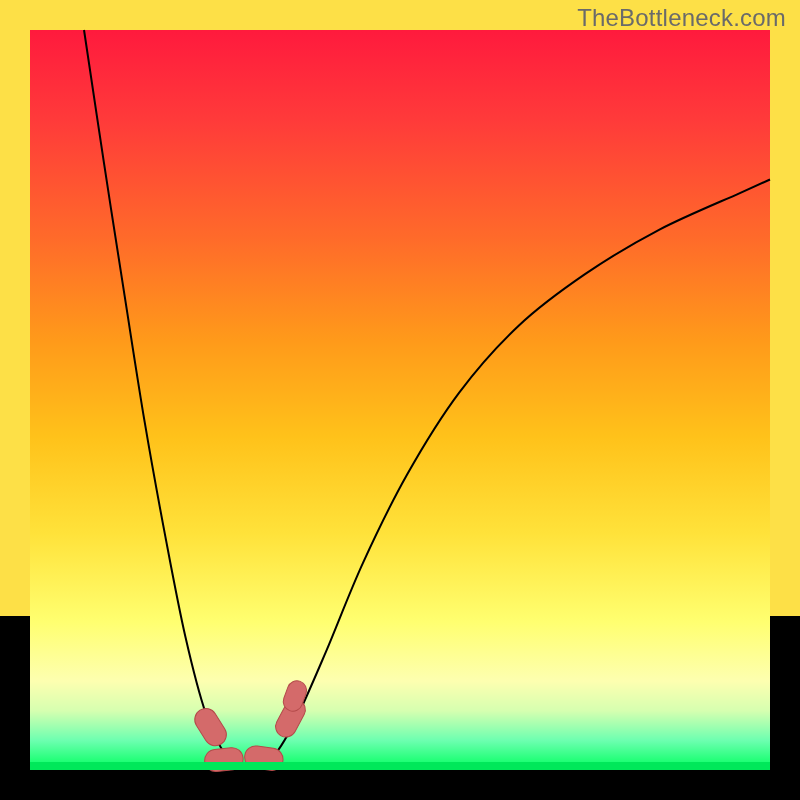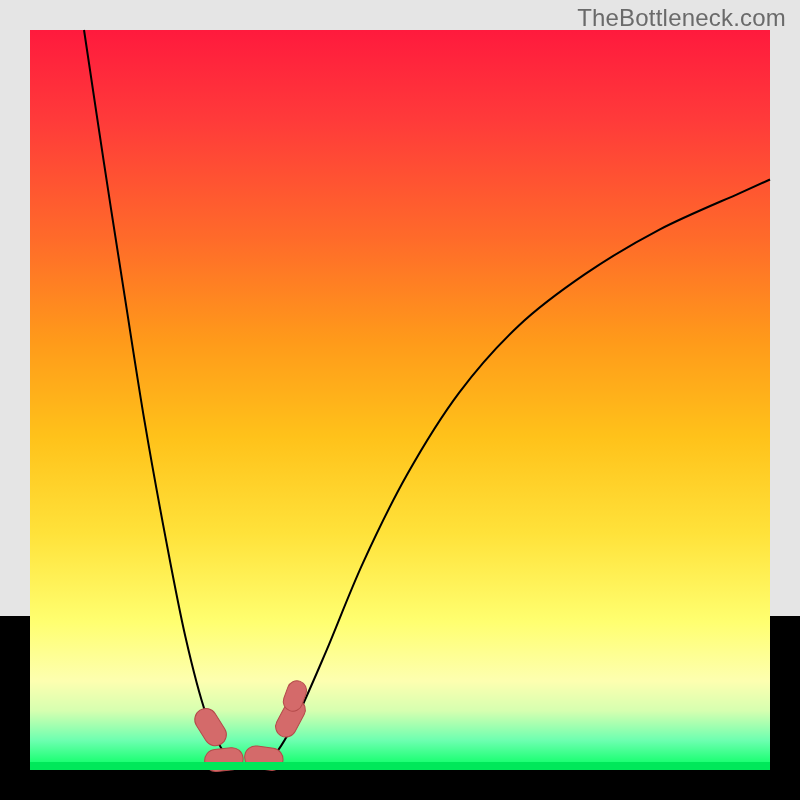--- a/index.html
+++ b/index.html
@@ -7,21 +7,21 @@
     padding: 0;
     width: 800px;
     height: 800px;
     background: #000;
     overflow: hidden;
   }
   .canvas {
     position: relative;
     width: 800px;
     height: 616px;
-    background: #e5e5e5;
+    background: #fde047;
   }
   .watermark {
     position: absolute;
     top: 4px;
     right: 14px;
     font-family: Arial, Helvetica, sans-serif;
     font-size: 24px;
     color: #6a6a6a;
     letter-spacing: 0.2px;
     z-index: 10;

